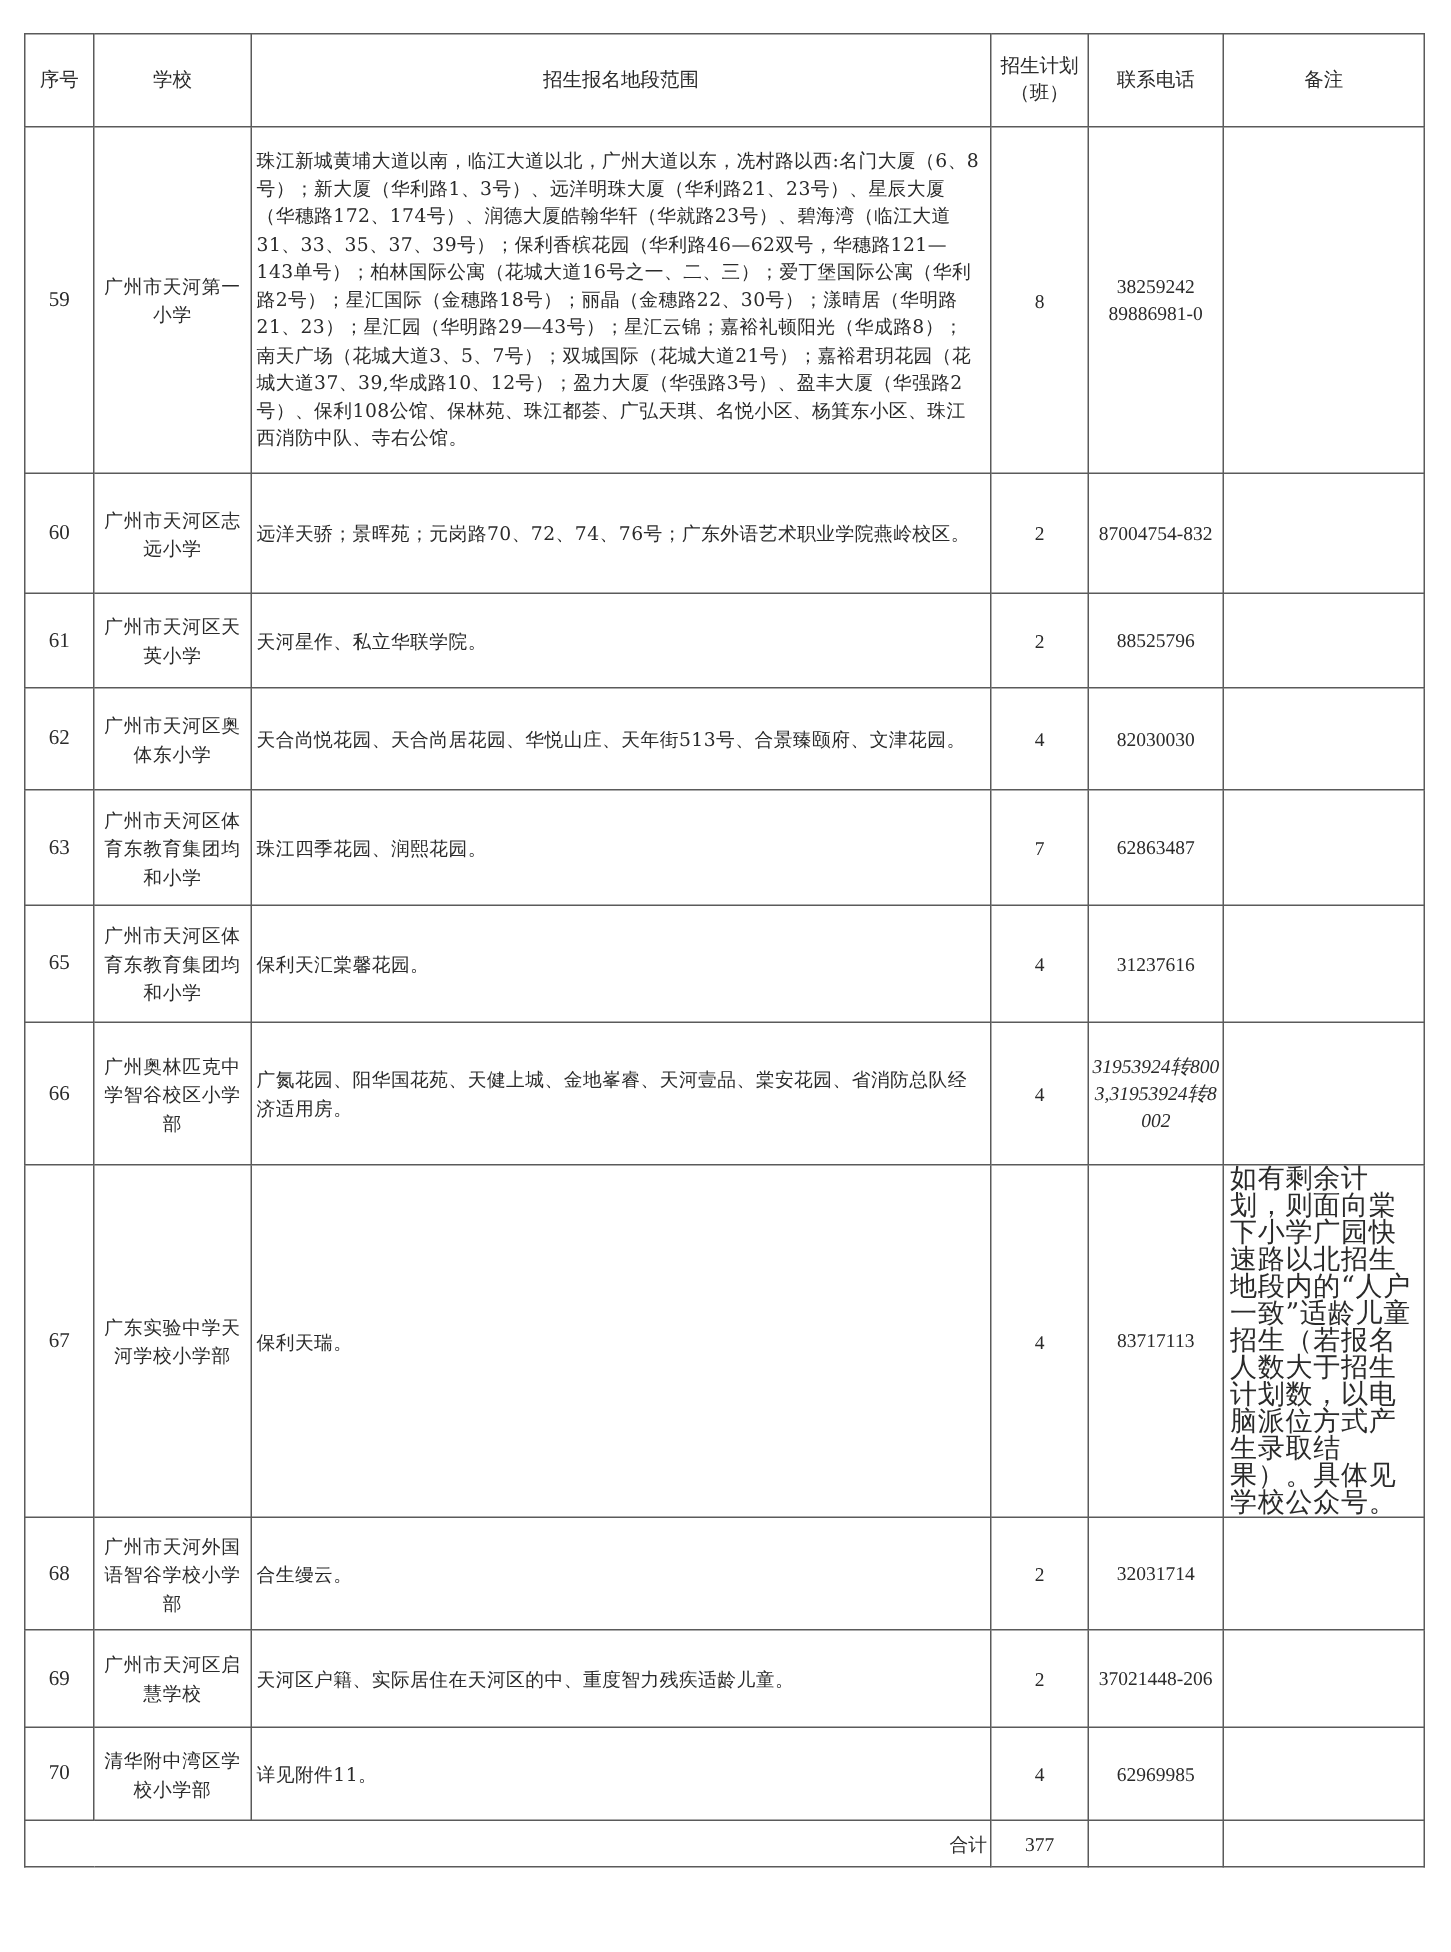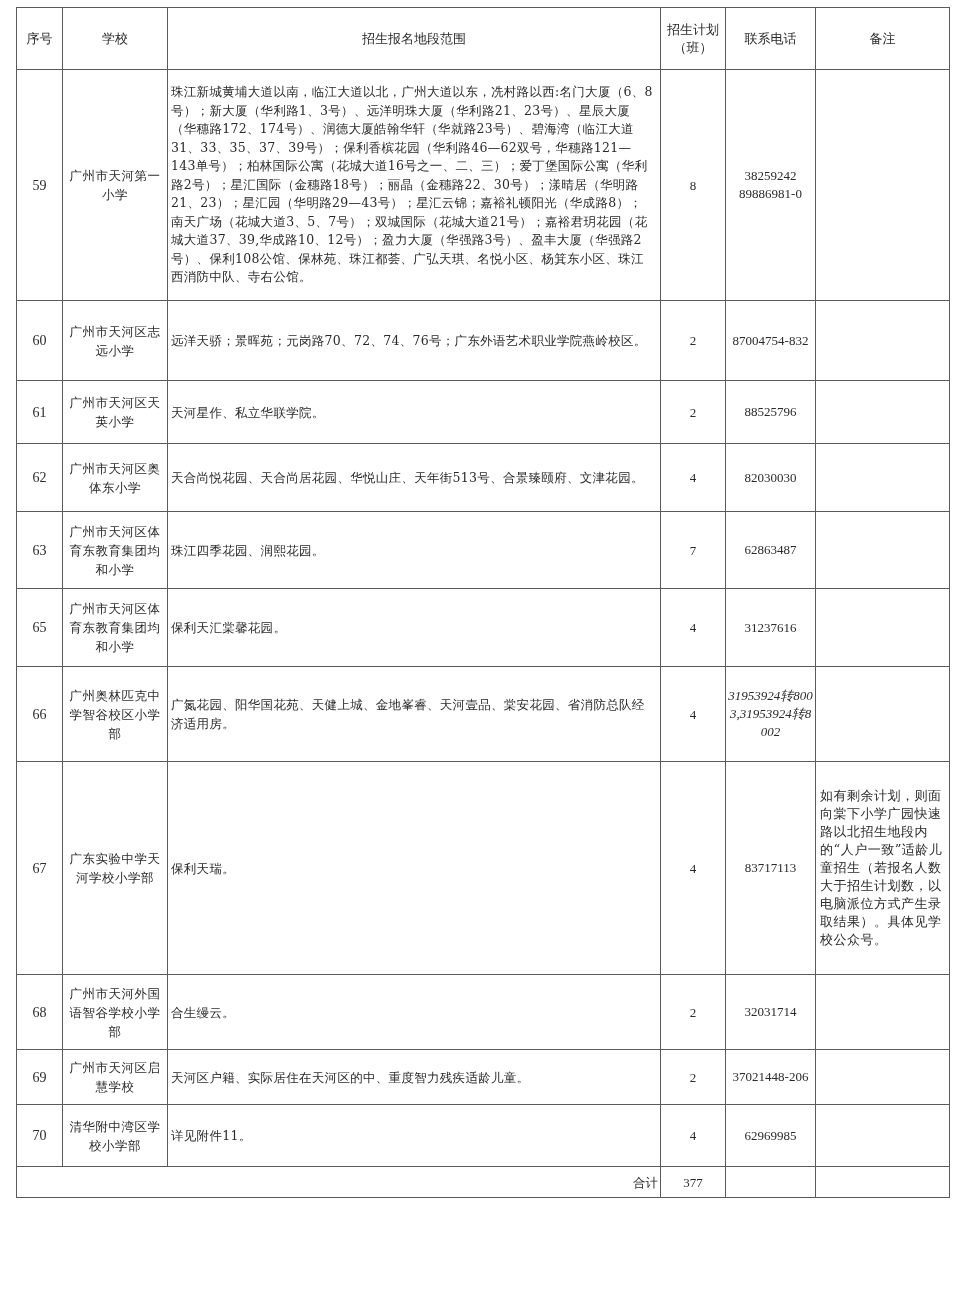--- a/index.html
+++ b/index.html
@@ -1,32 +1,32 @@
 <!DOCTYPE html>
 <html><head>
 <meta charset="utf-8">
 <style>
   html, body { margin: 0; padding: 0; background: #ffffff; }
   body { width: 967px; height: 1301px; position: relative; overflow: hidden;
          font-family: "DejaVu Serif", "Liberation Serif", serif; color: #2a2a2a; }
   table.enroll {
-    position: absolute; left: 16px; top: 7px;
+    position: absolute; left: 16px; top: 22px;
     width: 933px; border-collapse: collapse; table-layout: fixed;
     font-size: 12.5px; line-height: 19px; padding-left: 21px;
   }
   table.enroll td, table.enroll th {
     border: 1.5px solid #5a5a5a; padding: 0 2px; vertical-align: middle; overflow: hidden;
   }
   table.enroll th { font-weight: normal; font-size: 13px; text-align: center; line-height: 18px; }
   .c-no { text-align: center; font-family: "Liberation Serif", serif; font-size: 14px; }
   .c-school { text-align: center; letter-spacing: 0.5px; }
   .c-area { text-align: left; padding-left: 3px !important; padding-right: 6px !important; letter-spacing: 0.3px; }
   .c-plan { text-align: center; font-family: "Liberation Serif", serif; font-size: 13px; }
   .c-phone { text-align: center; font-family: "Liberation Serif", serif; font-size: 13px; line-height: 18px; }
-  .c-note { text-align: left; font-size: 13px; line-height: 18px; padding: 0 4px !important; letter-spacing: 0.5px; }
+  .c-note { text-align: left; font-size: 18px; line-height: 18px; padding: 0 4px !important; letter-spacing: 0.5px; }
   .area-row59 { line-height: 18.5px; }
   .total-label { text-align: right; }
 </style>
 </head>
 <body>
 
 <table class="enroll">
   <colgroup>
     <col style="width:46px">
     <col style="width:105px">
@@ -111,21 +111,21 @@
       <td class="c-note">如有剩余计划，则面向棠下小学广园快速路以北招生地段内的“人户一致”适龄儿童招生（若报名人数大于招生计划数，以电脑派位方式产生录取结果）。具体见学校公众号。</td>
     </tr>
     <tr style="height:75px">
       <td class="c-no">68</td>
       <td class="c-school">广州市天河外国语智谷学校小学部</td>
       <td class="c-area">合生缦云。</td>
       <td class="c-plan">2</td>
       <td class="c-phone">32031714</td>
       <td class="c-note"></td>
     </tr>
-    <tr style="height:55px">
+    <tr style="height:65px">
       <td class="c-no">69</td>
       <td class="c-school">广州市天河区启慧学校</td>
       <td class="c-area">天河区户籍、实际居住在天河区的中、重度智力残疾适龄儿童。</td>
       <td class="c-plan">2</td>
       <td class="c-phone">37021448-206</td>
       <td class="c-note"></td>
     </tr>
     <tr style="height:62px">
       <td class="c-no">70</td>
       <td class="c-school">清华附中湾区学校小学部</td>

